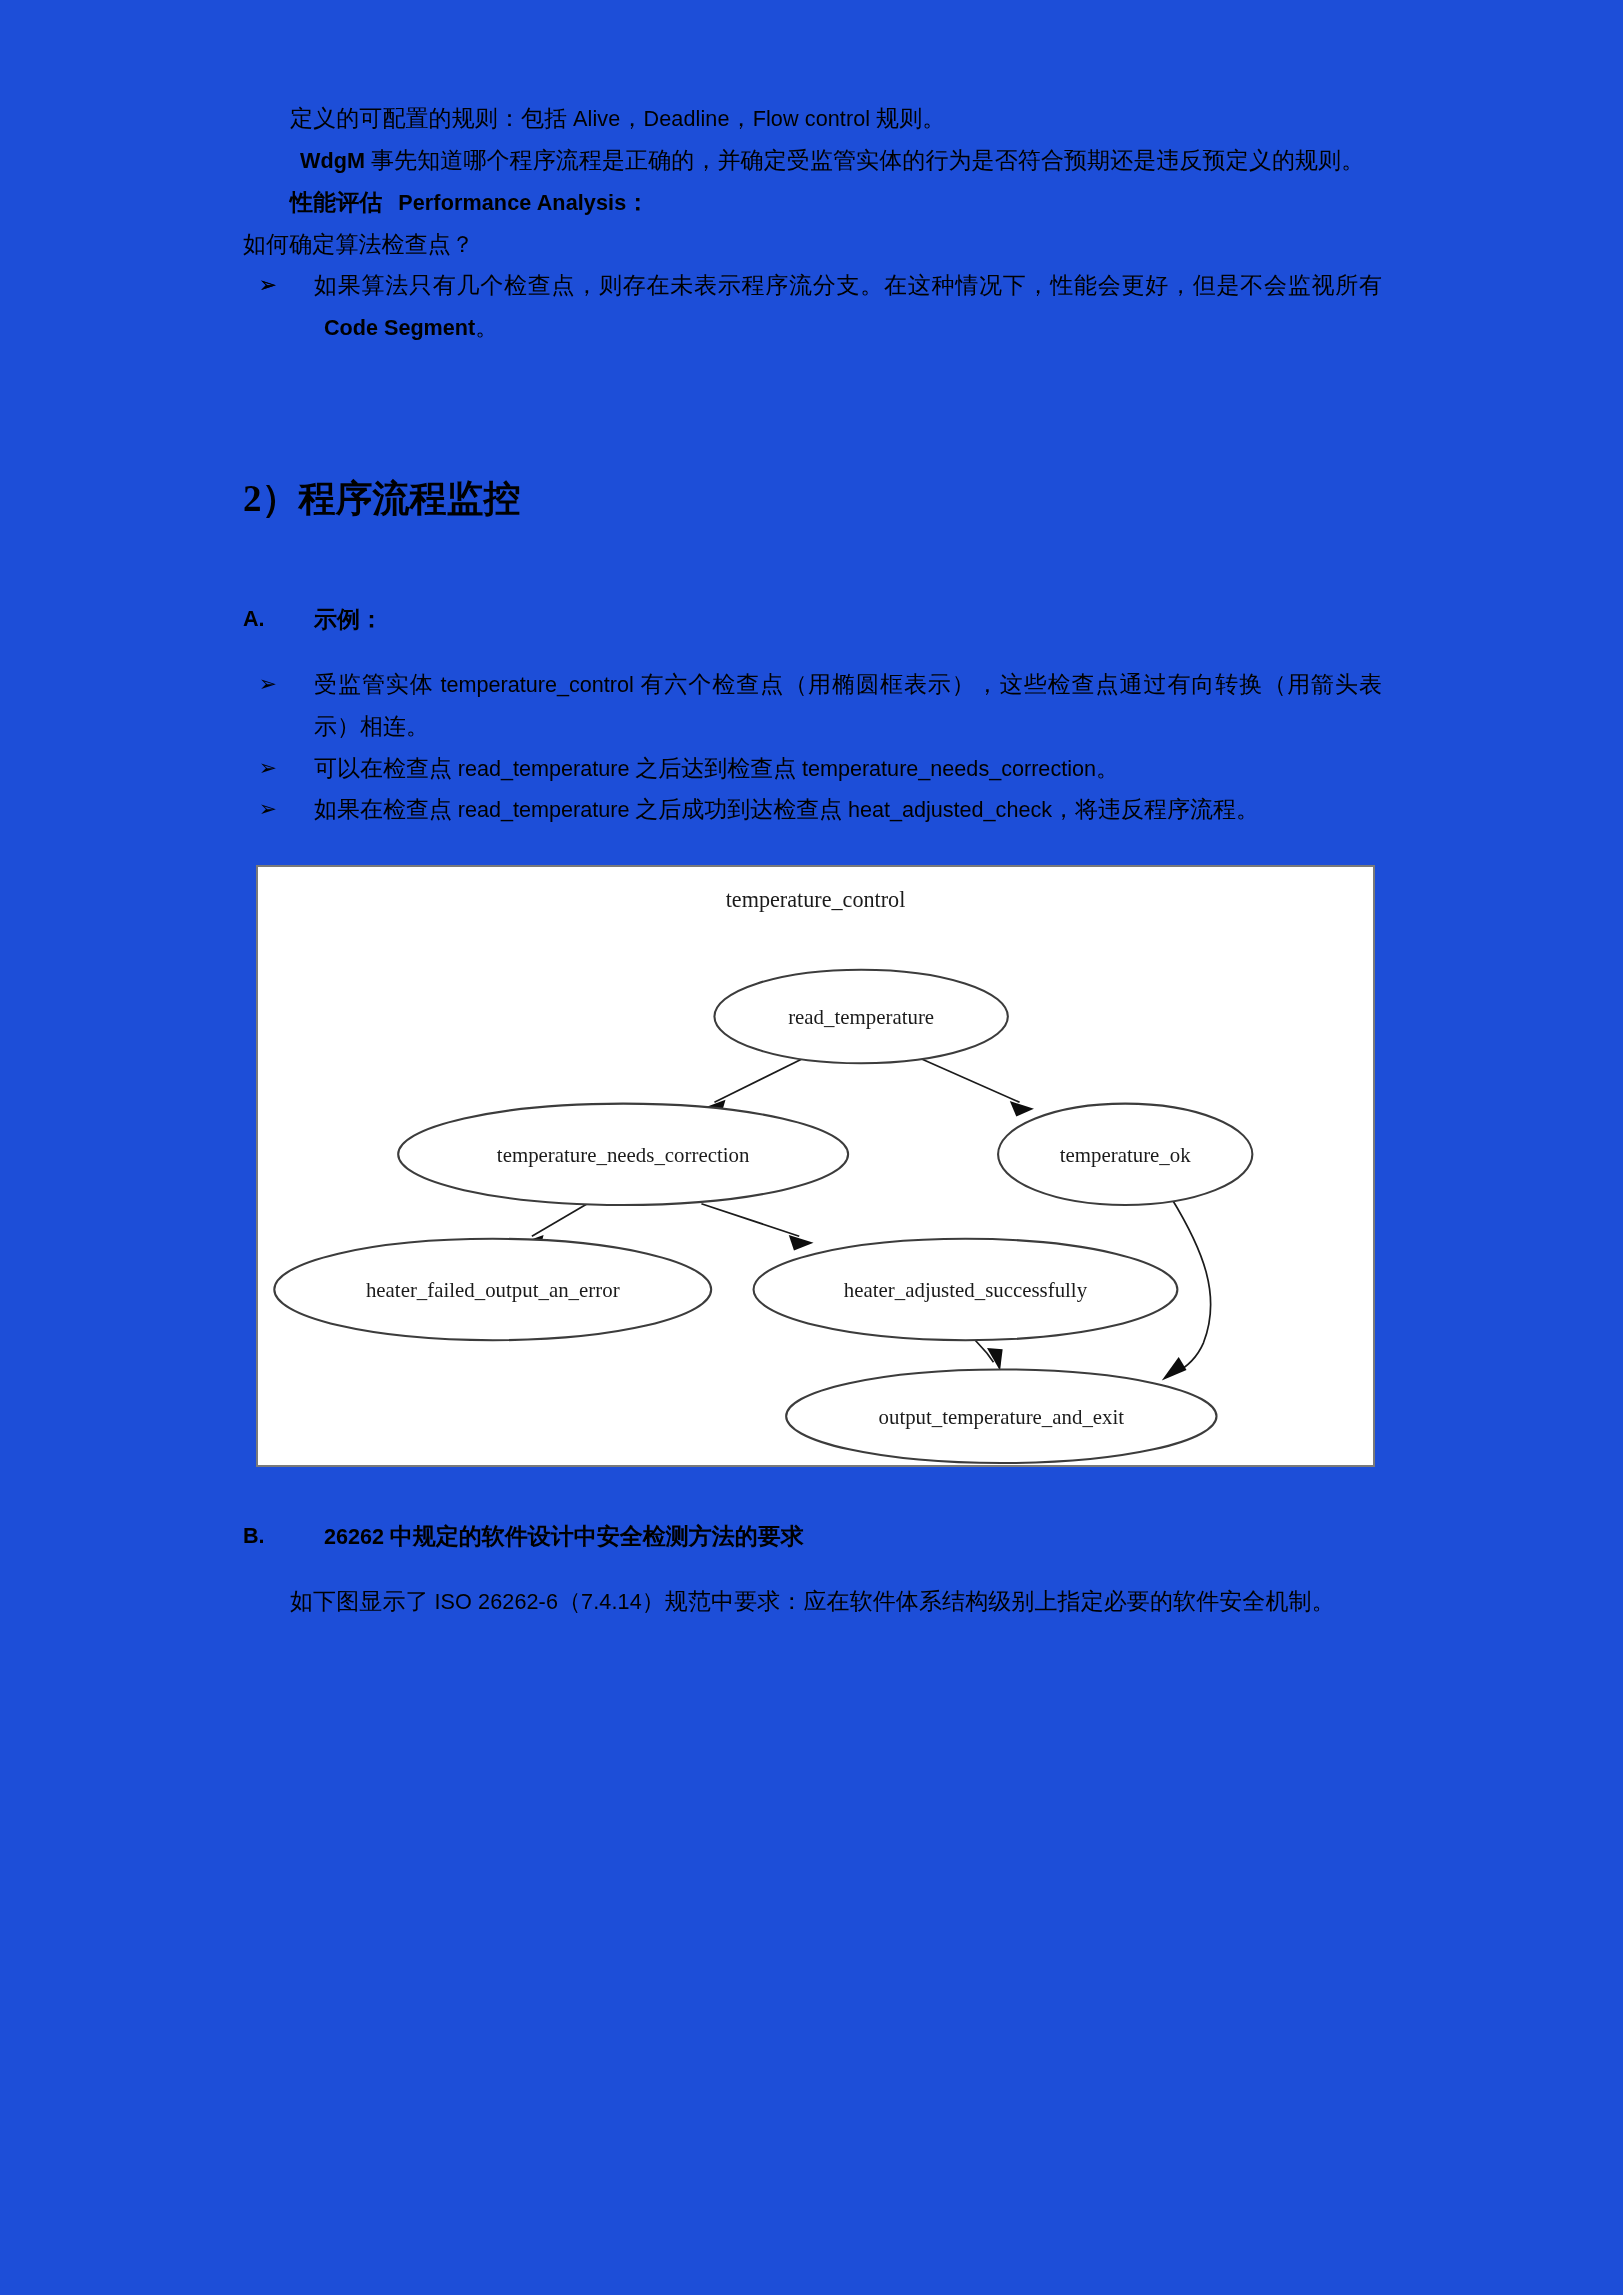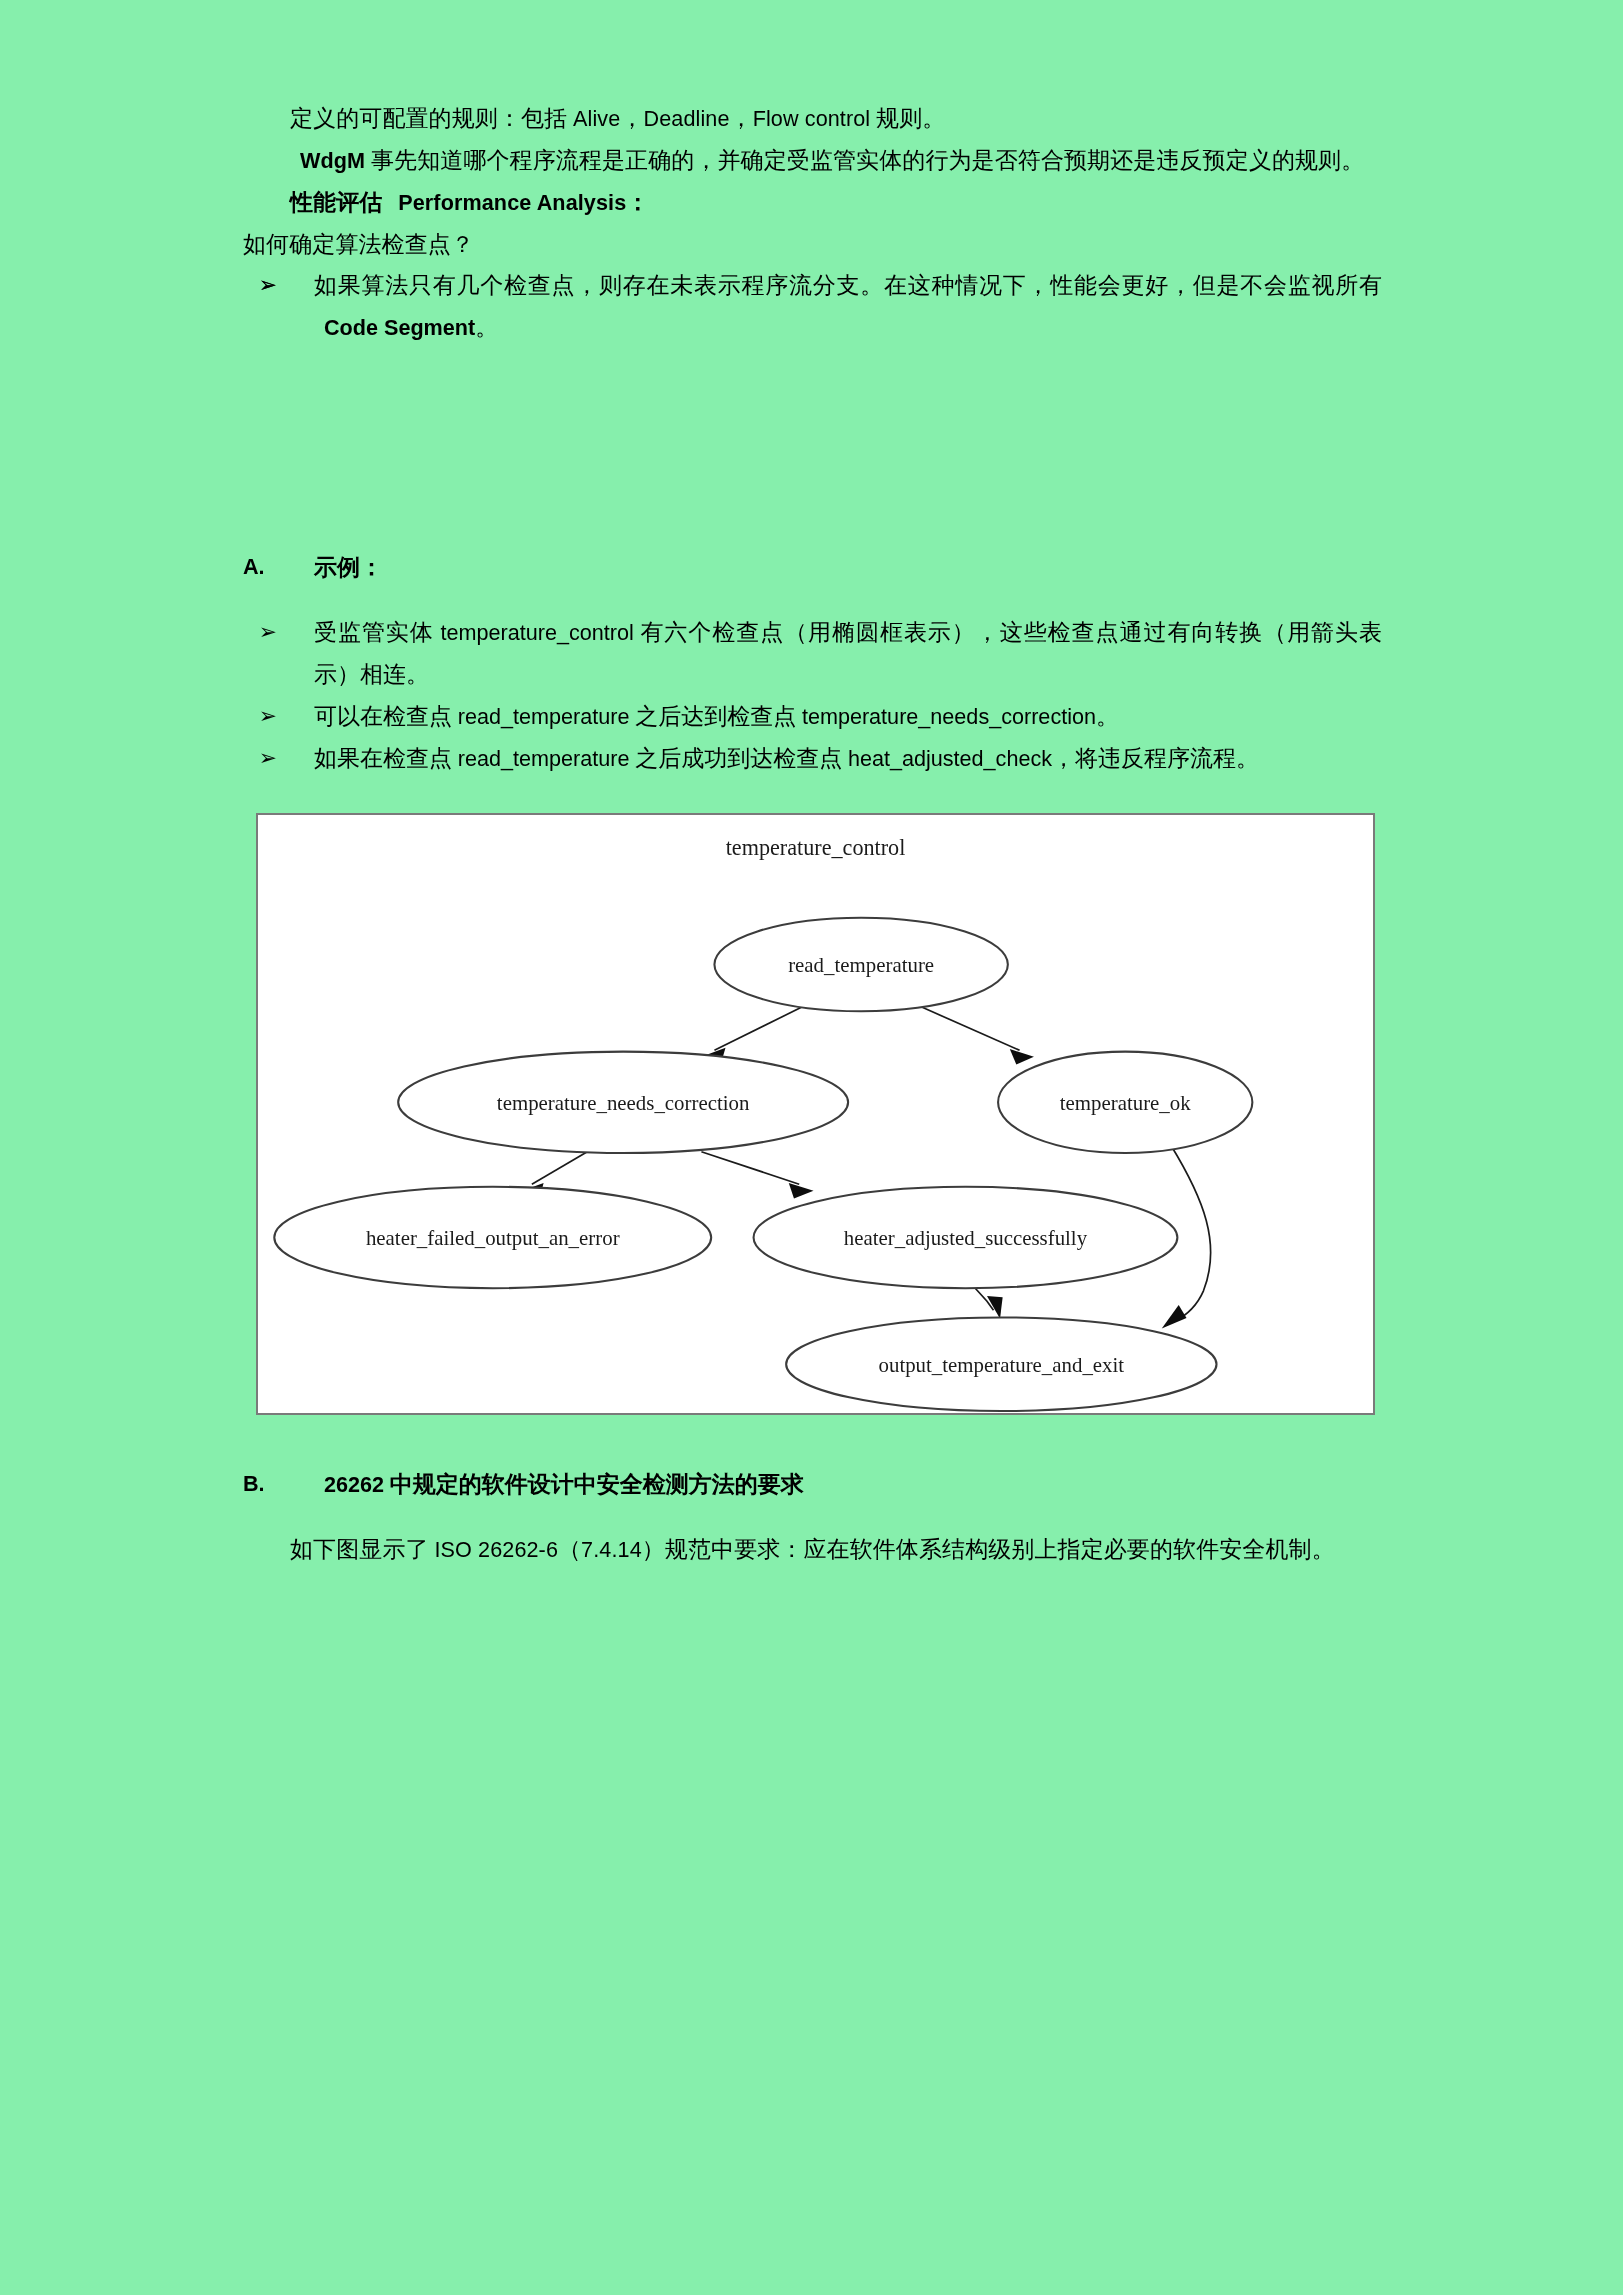--- a/index.html
+++ b/index.html
@@ -4,21 +4,21 @@
 <style>
   html, body {
     margin: 0;
     padding: 0;
     background: #ffffff;
   }
   .page {
     position: relative;
     width: 1623px;
     height: 2295px;
-    background: #86efac;
+    background: #1d4ed8;
     font-family: "Liberation Serif", "DejaVu Serif", serif;
     overflow: hidden;
   }
   .content {
     position: absolute;
     left: 243px;
     top: 0;
     width: 1139px;
   }
 
@@ -163,20 +163,21 @@
         <span class="bullet">➢</span>
       </li>
       <li class="bitem">
         <span class="bullet">➢</span>
         <span>如果算法只有几个检查点，则存在未表示程序流分支。在这种情况下，性能会更好，但是不会监视所有 </span><span class="latin-b">Code Segment</span><span>。</span>
       </li>
     </ul>
 
     <div style="height:124px"></div>
 
+    <h1 class="h-section">2）程序流程监控</h1>
 
     <div style="height:51px"></div>
 
     <p class="h-letter"><span class="ltr">A.</span><span>示例：</span></p>
 
 
     <ul class="blist">
       <li class="bitem">
         <span class="bullet">➢</span>
         <span>受监管实体 </span><span class="latin">temperature_control</span><span> 有六个检查点（用椭圆框表示），这些检查点通过有向转换（用箭头表示）相连。</span>

